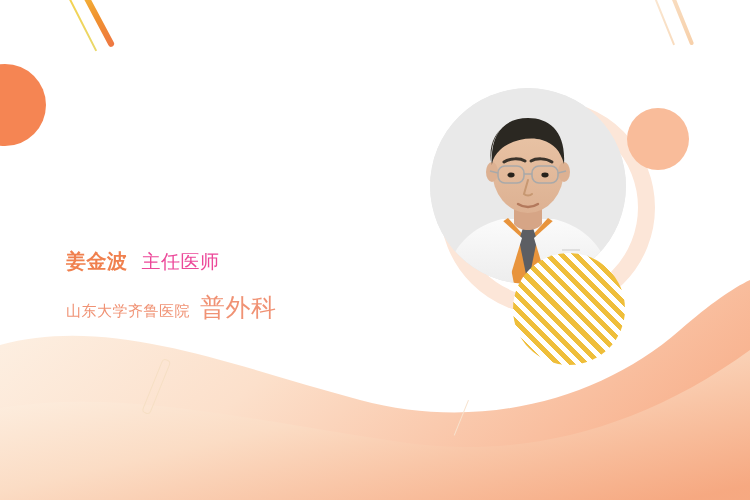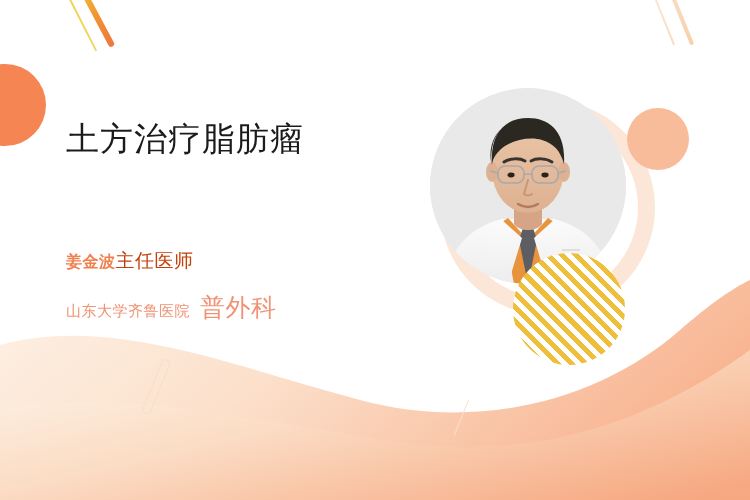--- a/index.html
+++ b/index.html
@@ -178,31 +178,32 @@
   }
   .doctor-line {
     position: absolute;
     left: 66px;
     white-space: nowrap;
   }
   .doctor-line.l1 { top: 248px; }
   .doctor-line.l2 { top: 291px; }
 
   .doc-name {
-    font-size: 16px;
+    font-size: 20px;
     font-weight: bold;
     color: #F0804E;
     letter-spacing: .5px;
     text-align: center;
   }
   .doc-title {
     font-size: 19px;
     font-weight: normal;
-    color: #c2410c;
+    color: #ec4899;
     letter-spacing: .5px;
+    margin-left: 14px;
   }
   .doc-hospital {
     font-size: 15px;
     font-weight: normal;
     color: #F09274;
     letter-spacing: .5px;
   }
   .doc-dept {
     font-size: 25px;
     font-weight: normal;
@@ -307,21 +308,20 @@
 
           <path d="M132,162 L150,162" stroke="#DFDFDF" stroke-width="2"></path>
           <circle cx="120" cy="176" r="2.4" fill="#5BB79B"></circle>
         </g>
       </svg>
     </div>
   </div>
 
   <div class="stripe-circle"></div>
 
-  <div class="title">土方治疗脂肪瘤</div>
 
   <div class="doctor-line l1">
     <span class="doc-name">姜金波</span><span class="doc-title">主任医师</span>
   </div>
 
   <div class="doctor-line l2">
     <span class="doc-hospital">山东大学齐鲁医院</span><span class="doc-dept">普外科</span>
   </div>
 
 </div>

